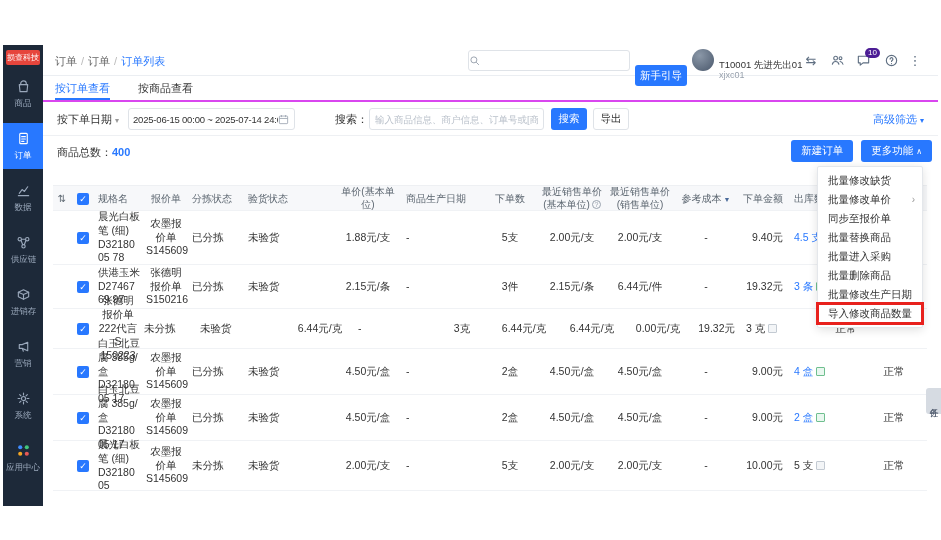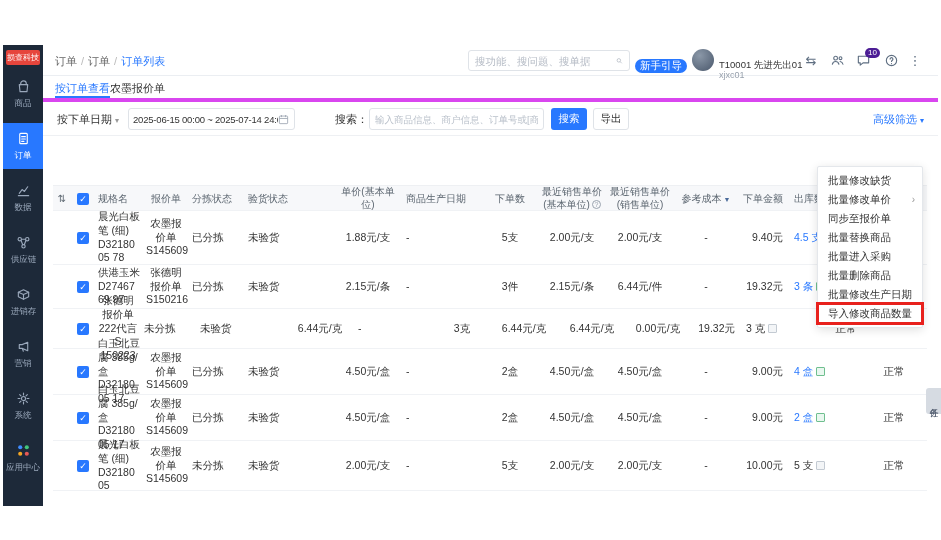--- a/index.html
+++ b/index.html
@@ -28,35 +28,35 @@
   .topbar { position:absolute; left:0; top:0; width:100%; height:31px; border-bottom:1px solid #ebeef2; }
   .breadcrumb { position:absolute; left:12px; top:9px; font-size:11px; color:#666; }
   .breadcrumb .sep { margin:0 4px; color:#bbb; }
   .breadcrumb .cur { color:#2878ff; }
   .searchbox { position:absolute; left:425px; top:5px; width:162px; height:21px; border:1px solid #dfe3e8;
     border-radius:3px; display:flex; align-items:center; }
   .searchbox input { border:none; outline:none; flex:1; height:100%; padding:0 6px; font-size:10.5px;
     font-family:inherit; color:#333; background:transparent; }
   .searchbox input::placeholder { color:#b6bcc6; }
   .searchbox svg { width:12px; height:12px; margin-right:6px; stroke:#9aa3af; fill:none; stroke-width:1.3; }
-  .guide-btn { position:absolute; left:592px; top:14px; width:52px; height:14px; background:#2878ff; color:#fff;
-    border:none; border-radius:10px; font-size:10.5px; font-family:inherit; cursor:pointer; }
+  .guide-btn { position:absolute; left:592px; top:20px; width:52px; height:21px; background:#2878ff; color:#fff;
+    border:none; border-radius:3px; font-size:10.5px; font-family:inherit; cursor:pointer; }
   .avatar { position:absolute; left:649px; top:4px; width:22px; height:22px; border-radius:50%;
     background:radial-gradient(circle at 35% 30%, #8b98a8, #49576b); }
   .user-info { position:absolute; left:676px; top:4px; line-height:11px;margin-top:10px; }
   .user-name { font-size:9.5px; color:#333; white-space:nowrap; }
   .user-code { font-size:9px; color:#98a1ad; }
   .hicon { position:absolute; top:8px; width:16px; height:16px; color:#5f6f82; font-size:13px; line-height:16px;
     text-align:center; cursor:pointer; }
   .hicon svg { width:15px; height:15px; stroke:#5f6f82; fill:none; stroke-width:1.2; stroke-linecap:round; stroke-linejoin:round; }
   .badge { position:absolute; top:-5px; right:-9px; background:#4c1d95; color:#fff; font-size:8px;
     line-height:10px; padding:0 3px; border-radius:6px; }
 
-  .tabsrow { position:absolute; top:31px; left:0; right:0; height:26px; border-bottom:4px solid #d946ef;
-    display:flex; padding-left:12px; }
+  .tabsrow { position:absolute; top:31px; left:0; right:0; height:26px; border-bottom:2px solid #d946ef;
+    display:flex; padding-left:12px; gap:28px; }
   .tab { font-size:11px; color:#333; line-height:24px; cursor:pointer; }
   .tab.active { color:#2878ff; border-bottom:2px solid #2878ff; }
 
   .filterrow { position:absolute; top:57px; left:0; right:0; height:34px; border-bottom:1px solid #eef0f3; }
   .datetype { position:absolute; left:14px; top:10px; font-size:11px; color:#333; cursor:pointer; }
   .caret { font-size:8px; color:#999; margin-left:3px; }
   .dateinput { position:absolute; left:85px; top:6px; width:167px; height:22px; border:1px solid #dfe3e8;
     border-radius:3px; display:flex; align-items:center; cursor:pointer; }
   .dateinput .dtext { flex:1; font-size:9.5px; letter-spacing:-.2px; color:#333; padding:0 4px; white-space:nowrap; overflow:hidden; }
   .dateinput svg { width:11px; height:11px; margin-right:5px; stroke:#9aa3af; fill:none; stroke-width:1.2; }
@@ -185,21 +185,20 @@
     </div>
   </aside>
 
   <div class="content">
 
     <div class="topbar">
       <div class="breadcrumb">
         <span>订单</span><span class="sep">/</span><span>订单</span><span class="sep">/</span><span class="cur">订单列表</span>
       </div>
       <div class="searchbox">
-        <input placeholder="搜功能、搜问题、搜单据" style="">
         <svg viewBox="0 0 16 16">
             <circle cx="6.5" cy="6.5" r="4"></circle>
             <path d="M9.6 9.6l3.6 3.6"></path>
           </svg>
       </div>
       <button class="guide-btn">新手引导</button>
       <div class="avatar"></div>
       <div class="user-info">
         <div class="user-name">T10001 先进先出01</div>
         <div class="user-code">xjxc01</div>
@@ -223,39 +222,46 @@
         <svg viewBox="0 0 16 16">
             <circle cx="8" cy="8" r="5.5"></circle>
             <path d="M6.5 6.5a1.5 1.5 0 112.6 1c-.6.5-1.1.8-1.1 1.6M8 11.2v.3"></path>
           </svg>
       </div>
       <div class="hicon" style="left:864px">⋮</div>
     </div>
 
     <div class="tabsrow">
       <div class="tab active">按订单查看</div>
-      <div class="tab">农墨报价单</div>
+      <div class="tab">按商品查看</div>
     </div>
 
     <div class="filterrow">
       <span class="datetype"><span>按下单日期</span><span class="caret">▾</span></span>
       <div class="dateinput">
         <span class="dtext">2025-06-15 00:00 ~ 2025-07-14 24:00</span>
         <svg viewBox="0 0 16 16">
             <rect x="2" y="3" width="12" height="11" rx="1"></rect>
             <path d="M2 6.5h12M5 1.5v3M11 1.5v3"></path>
           </svg>
       </div>
       <span class="flabel">搜索：</span>
       <input class="finput" placeholder="输入商品信息、商户信息、订单号或[商品、商户" style="">
       <button class="btn-primary" style="left:508px;width:36px">搜索</button>
       <button class="btn-plain" style="left:550px;width:36px">导出</button>
       <span class="adv"><span>高级筛选</span><span class="caret">▾</span></span>
     </div>
 
+    <div class="sumrow">
+      <span class="total"><span>商品总数：</span><b>400</b></span>
+      <div class="sumbtns">
+        <button>新建订单</button>
+        <button><span>更多功能</span><span class="caretup">∧</span></button>
+      </div>
+    </div>
 
     <div class="gtable" id="gtable">
         <div class="trow thead">
           <span class="cell c-sort sort-ic">⇅</span>
           <span class="cell c-check"><span class="cb">✓</span></span>
           <span class="cell c-name"><span>规格名</span></span>
           <span class="cell c-quote"><span>报价单</span></span>
           <span class="cell c-sortst"><span>分拣状态</span></span>
           <span class="cell c-checkst"><span>验货状态</span></span>
           <span class="cell c-price"><span>单价(基本单位)</span></span>

